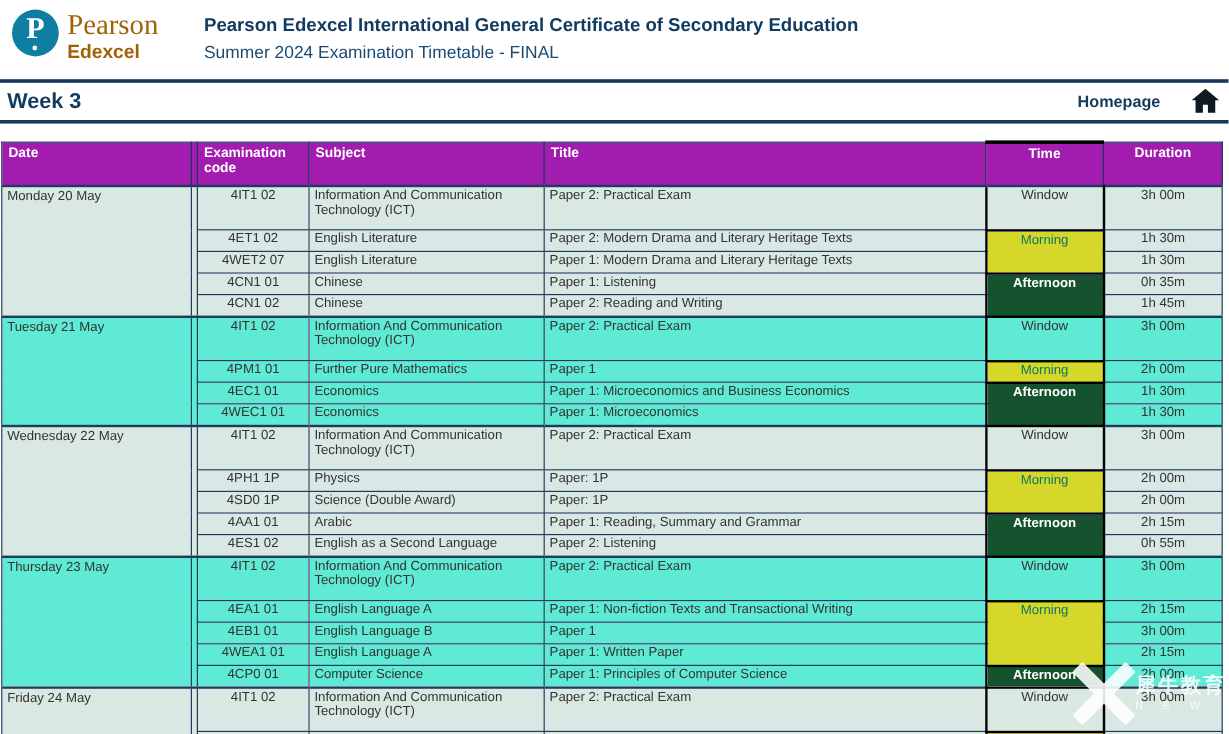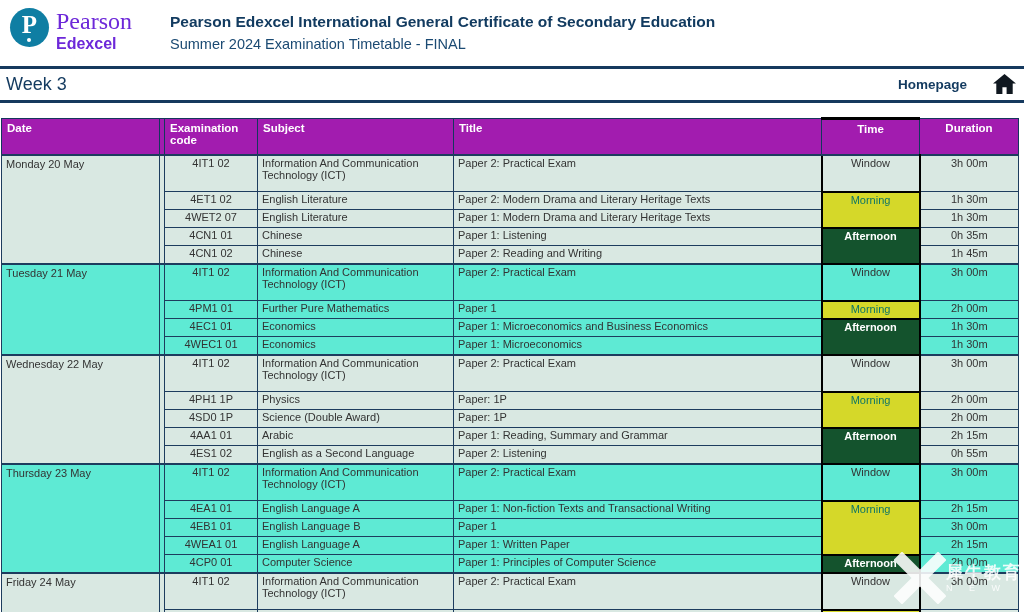--- a/index.html
+++ b/index.html
@@ -7,31 +7,31 @@
   #page { position:relative; width:1024px; height:612px; background:#fff; overflow:hidden; }
 
   
   .brand-bar { display:flex; align-items:flex-start; padding:8px 10px 0 10px; height:66px; }
   .logo-wrap { display:flex; align-items:flex-start; width:150px; }
   .logo-circle { position:relative; width:39px; height:39px; border-radius:50%; background:#0f7ea3;
     color:#fff; display:flex; align-items:center; justify-content:center;
     font-family:"Liberation Serif", serif; font-weight:bold; font-size:25px; padding-bottom:6px; }
   .logo-circle::after { content:""; position:absolute; left:17px; bottom:5px; width:4px; height:4px;
     border-radius:50%; background:#fff; }
-  .logo-text { margin-left:7px; color:#6d28d9; }
+  .logo-text { margin-left:7px; color:#a16207; }
   .logo-text .l1 { font-family:"Liberation Serif", serif; font-size:24px; line-height:26px; }
   .logo-text .l2 { font-size:16px; font-weight:600; line-height:19px; }
   .titles { margin-left:10px; padding-top:3px; }
   .titles .main { color:#123b60; font-weight:bold; font-size:15.5px; line-height:22px; }
   .titles .sub  { color:#1b4a73; font-size:14.5px; line-height:22px; }
 
   
   .rule { height:3px; background:#16395e; width:1024px; }
   .week-bar { display:flex; align-items:center; justify-content:space-between; height:31px; padding:0 8px 0 6px; }
-  .week-label { color:#133a5f; font-weight:normal; font-size:18px; }
+  .week-label { color:#133a5f; font-weight:bold; font-size:18px; }
   .home-group { display:flex; align-items:center; gap:26px; }
   .home-link { color:#133a5f; font-weight:bold; font-size:13.5px; cursor:pointer; }
   .home-icon { width:23px; height:21px; cursor:pointer; }
   .gap-under-bar { height:14px; }
 
   
   table { border-collapse:collapse; width:1017px; margin-left:1px; table-layout:fixed;
           font-size:11px; color:#333; }
   col.c-date{width:158px} col.c-gap{width:5px} col.c-code{width:93px} col.c-subj{width:196px}
   col.c-title{width:368px} col.c-time{width:98px} col.c-dur{width:99px}

